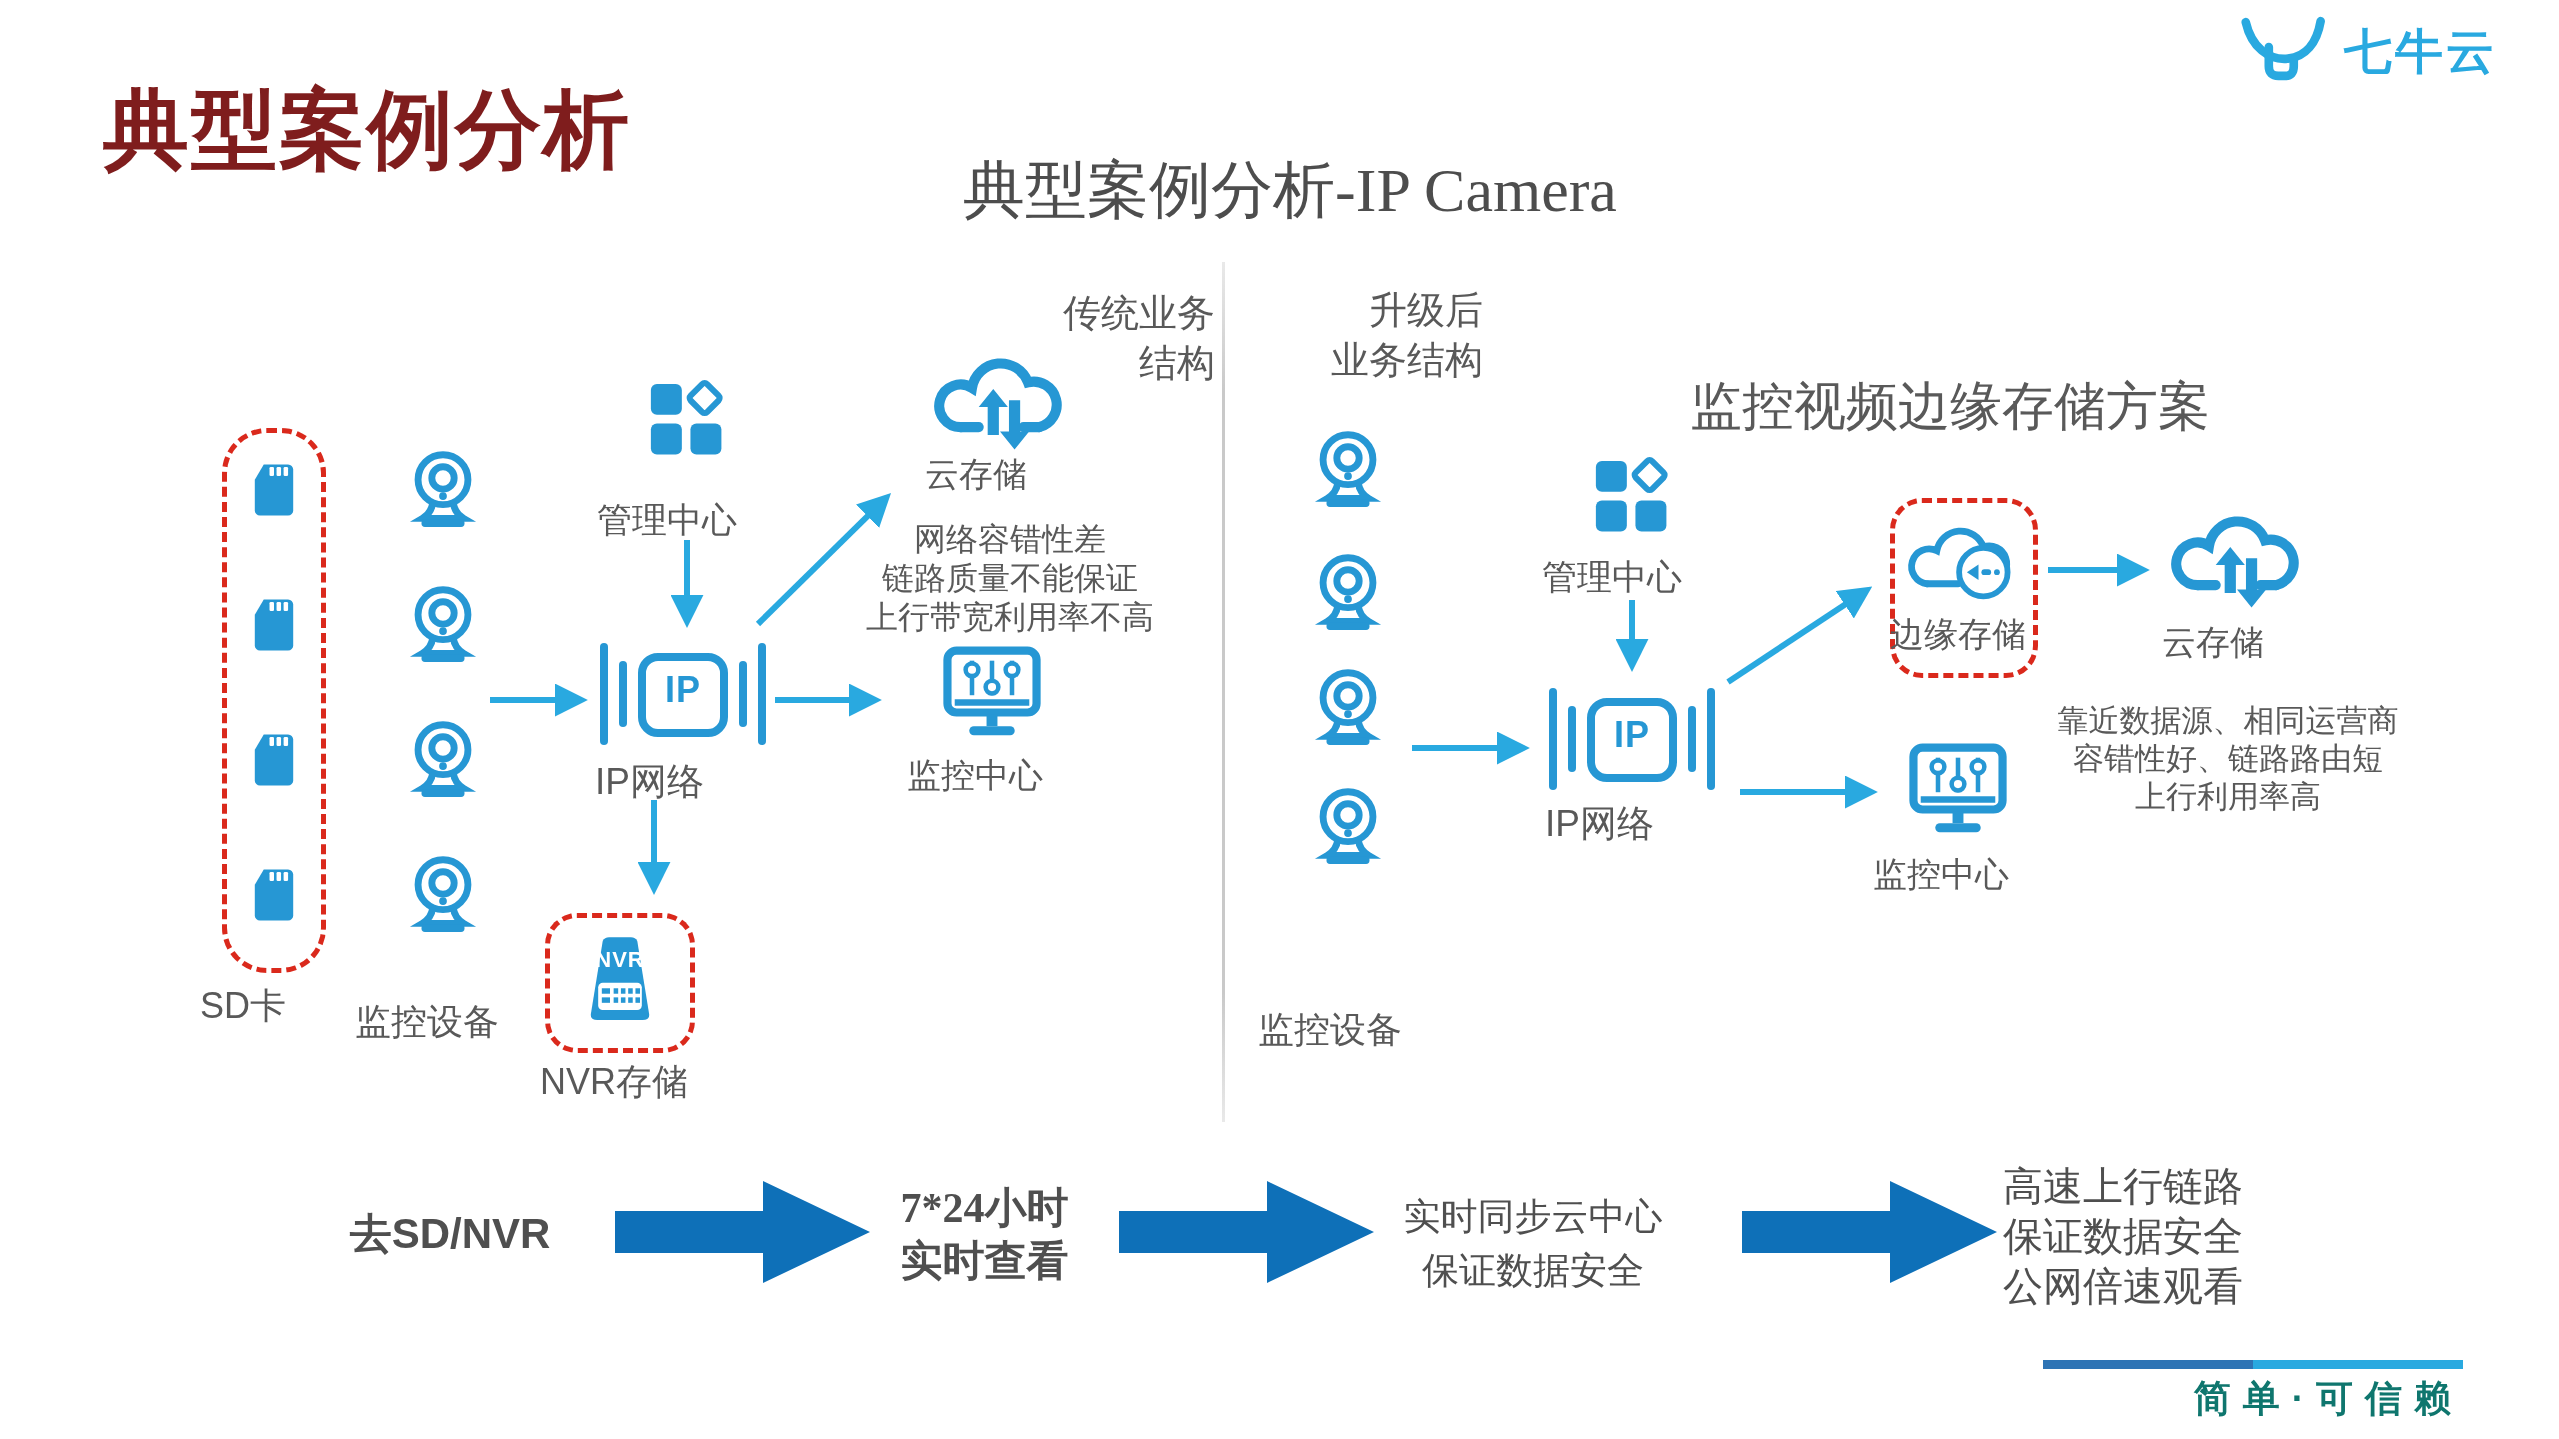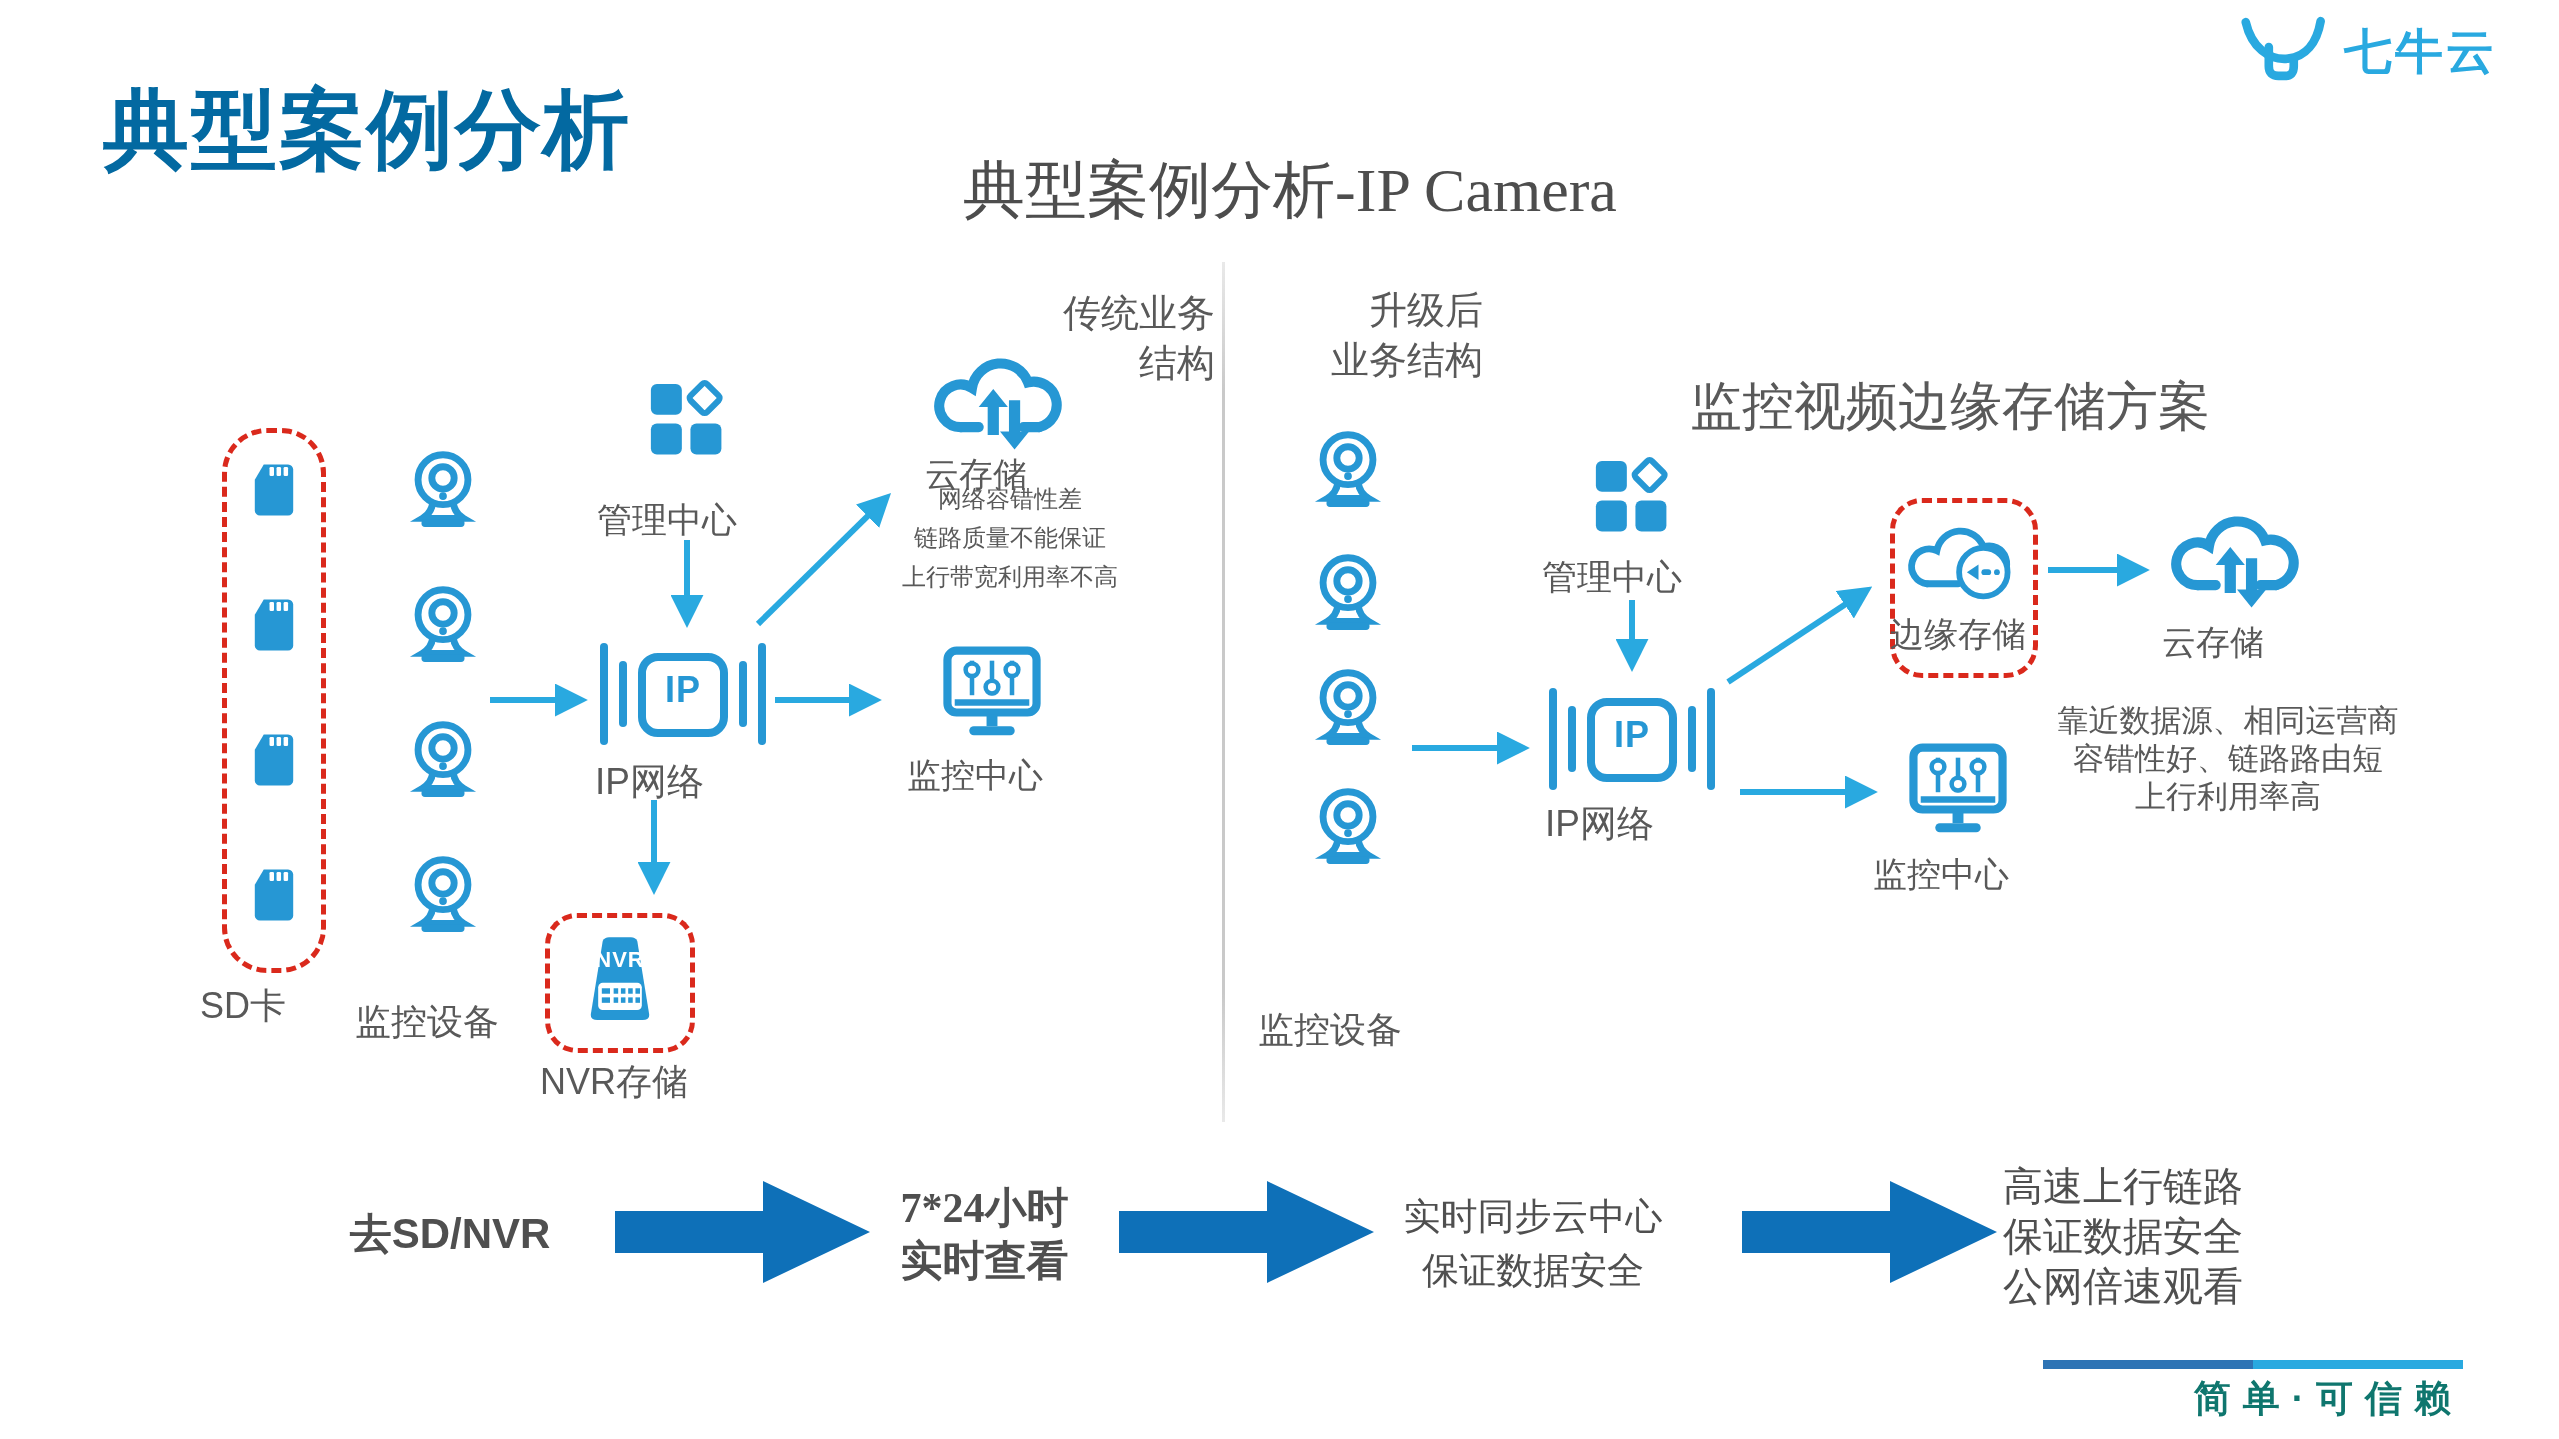--- a/index.html
+++ b/index.html
@@ -4,21 +4,21 @@
 <style>
   html,body{margin:0;padding:0;background:#fff;}
   .canvas{position:relative;width:2559px;height:1439px;background:#ffffff;overflow:hidden;
           font-family:"Liberation Sans","DejaVu Sans",sans-serif;}
   .abs{position:absolute;}
   .serif{font-family:"Liberation Serif","DejaVu Serif",serif;}
   .sans{font-family:"Liberation Sans","DejaVu Sans",sans-serif;}
   .gray{color:#595959;}
   .center{text-align:center;}
 
-  .page-title{left:103px;top:72px;font-size:86px;font-weight:800;color:#0369a1;letter-spacing:2px;}
+  .page-title{left:103px;top:72px;font-size:86px;font-weight:800;color:#7f1d1d;letter-spacing:2px;}
   .slide-title{left:860px;top:148px;width:860px;font-size:62px;color:#4d4d4d;text-align:center;}
 
   .logo{left:2240px;top:12px;width:300px;height:80px;}
   .logo-text{position:absolute;left:104px;top:8px;font-size:48px;font-weight:bold;color:#29a9e0;letter-spacing:3px;}
 
   .sec-label{font-size:38px;line-height:50px;color:#595959;text-align:right;}
   .divider{left:1222px;top:262px;width:3px;height:860px;
            background:linear-gradient(to bottom,#e9e9e9,#c9c9c9 15%,#c9c9c9 85%,#e9e9e9);}
 
   .dashed-box{border:5px dashed #da291c;box-sizing:border-box;}
@@ -216,21 +216,21 @@
       </svg>
     <div class="ip-glyph">IP</div>
   </div>
   <div class="abs node-label sans" style="left:595px;top:757px;width:180px;font-size:37px">IP网络</div>
 
   <svg class="abs" style="left:925px;top:342px" width="150" height="112">
       <use href="#sym-cloud-ud"></use>
     </svg>
   <div class="abs node-label serif" style="left:925px;top:452px;width:150px;font-size:34px">云存储</div>
 
-  <div class="abs note serif" style="left:850px;top:480px;width:320px;font-size:24px">
+  <div class="abs note serif" style="left:850px;top:520px;width:320px;font-size:32px">
     <div>网络容错性差</div>
     <div>链路质量不能保证</div>
     <div>上行带宽利用率不高</div>
   </div>
 
   <svg class="abs" style="left:942px;top:645px" width="100" height="95">
       <use href="#sym-monitor"></use>
     </svg>
   <div class="abs node-label serif" style="left:907px;top:753px;width:170px;font-size:34px">监控中心</div>
 

